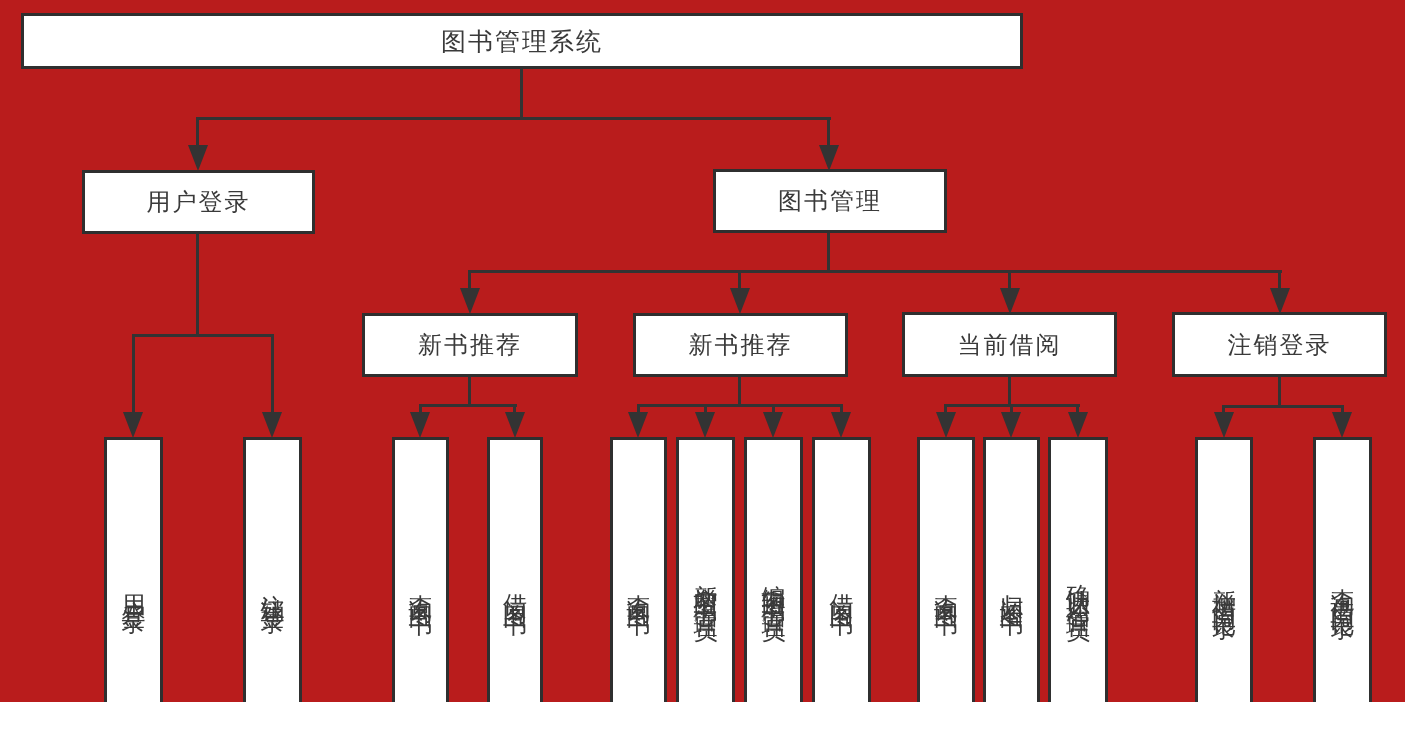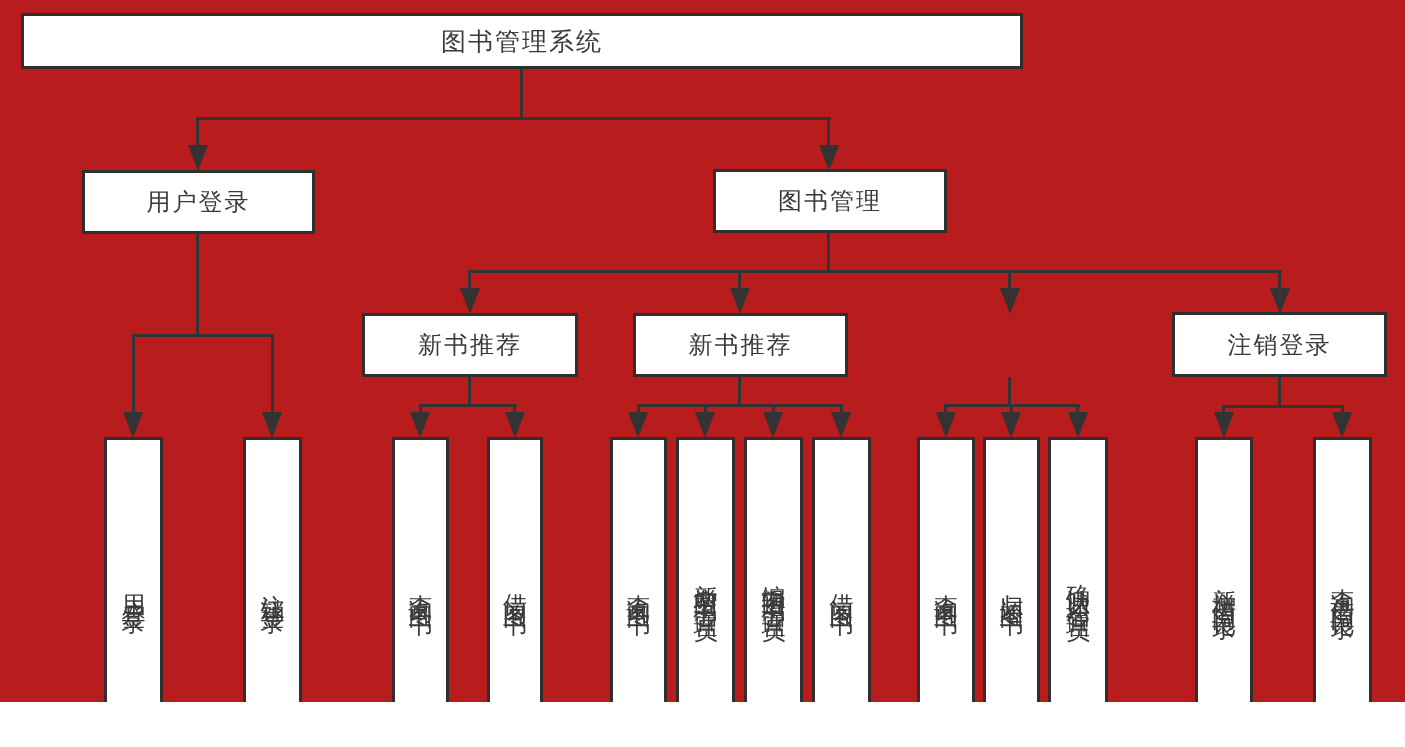--- a/index.html
+++ b/index.html
@@ -138,20 +138,21 @@
 
 <div id="canvas">
 
   <div class="box" id="b-root">图书管理系统</div>
 
   <div class="box" id="b-user">用户登录</div>
   <div class="box" id="b-mgmt">图书管理</div>
 
   <div class="box" id="b-l3a">新书推荐</div>
   <div class="box" id="b-l3b">新书推荐</div>
+  <div class="box" id="b-l3c">当前借阅</div>
   <div class="box" id="b-l3d">注销登录</div>
 
   <div class="box leaf" id="lf1">用户登录</div>
   <div class="box leaf" id="lf2">注销登录</div>
   <div class="box leaf" id="lf3">查询图书</div>
   <div class="box leaf" id="lf4">借阅图书</div>
   <div class="box leaf" id="lf5">查询图书</div>
   <div class="box leaf" id="lf6">新增图书（管理员）</div>
   <div class="box leaf" id="lf7">编辑图书（管理员）</div>
   <div class="box leaf" id="lf8">借阅图书</div>

